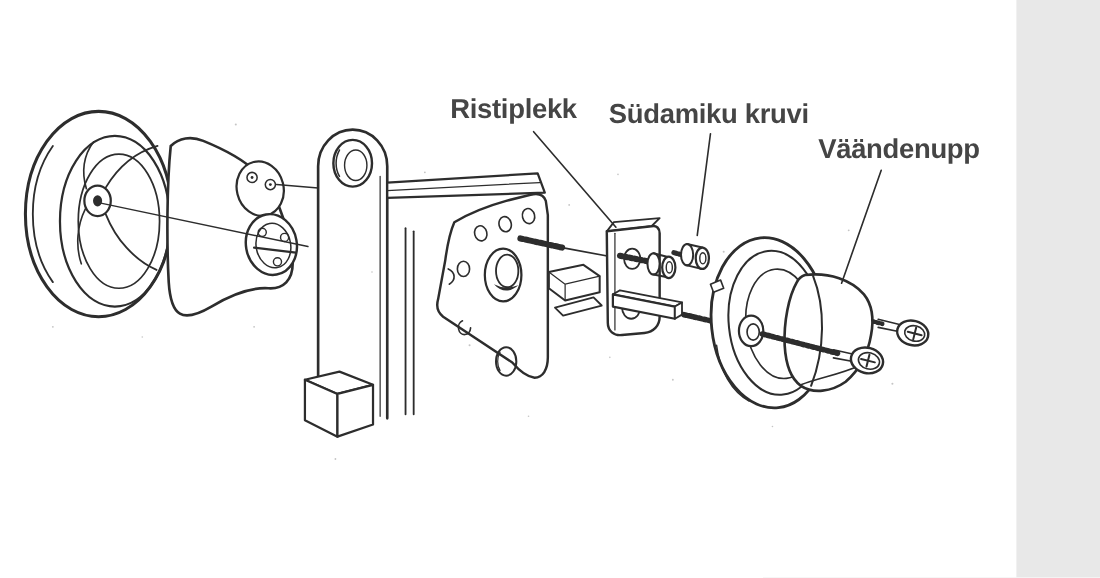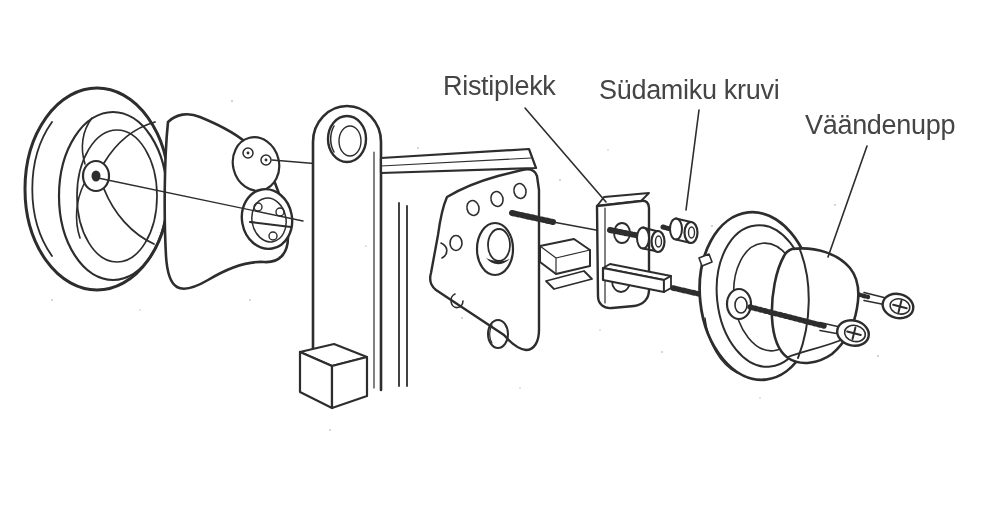--- a/index.html
+++ b/index.html
@@ -1,19 +1,20 @@
 <!DOCTYPE html>
 <html style="--bg: #ffffff; --line: #2d2d2d; --label: #454545;"><head>
 <meta charset="utf-8">
 <style>
   html,body{margin:0;padding:0;}
   body{background:#e8e8e8;font-family:"Liberation Sans", sans-serif;}
   .stage{
-    width:1000px;height:525px;position:relative;overflow:hidden;
+    width:924px;height:525px;position:relative;overflow:hidden;
     background:var(--bg,#ffffff);
+    font-weight:bold;
   }
   svg{display:block;width:100%;height:100%;}
   svg g{stroke:var(--line,#2d2d2d);stroke-linecap:round;stroke-linejoin:round;}
   .nf{fill:none;}
   .wf{fill:#ffffff;}
   .ink{fill:var(--line,#2d2d2d);stroke:none;}
   .thr{fill:none;stroke-dasharray:2.3 2.7;}
   .lbl{
     fill:var(--label,#454545);stroke:none;
     font-family:"Liberation Sans", sans-serif;

